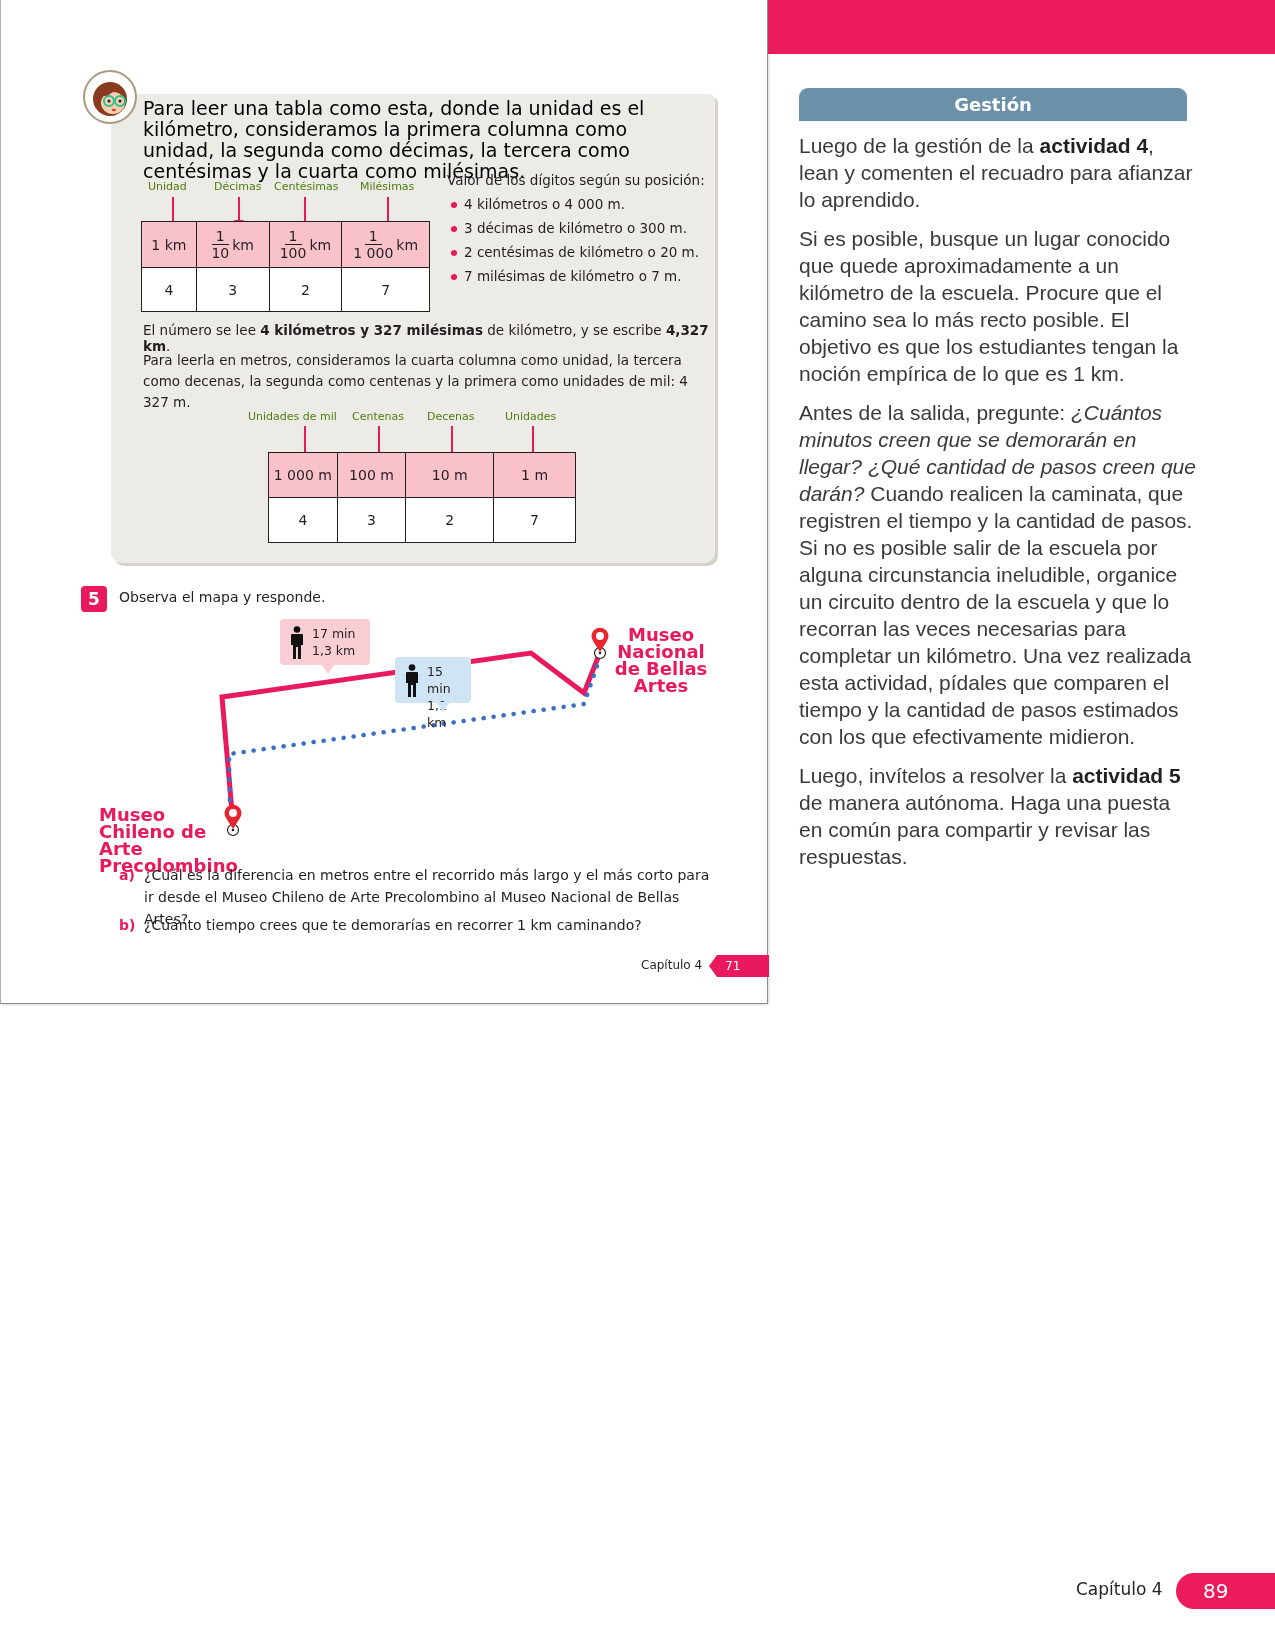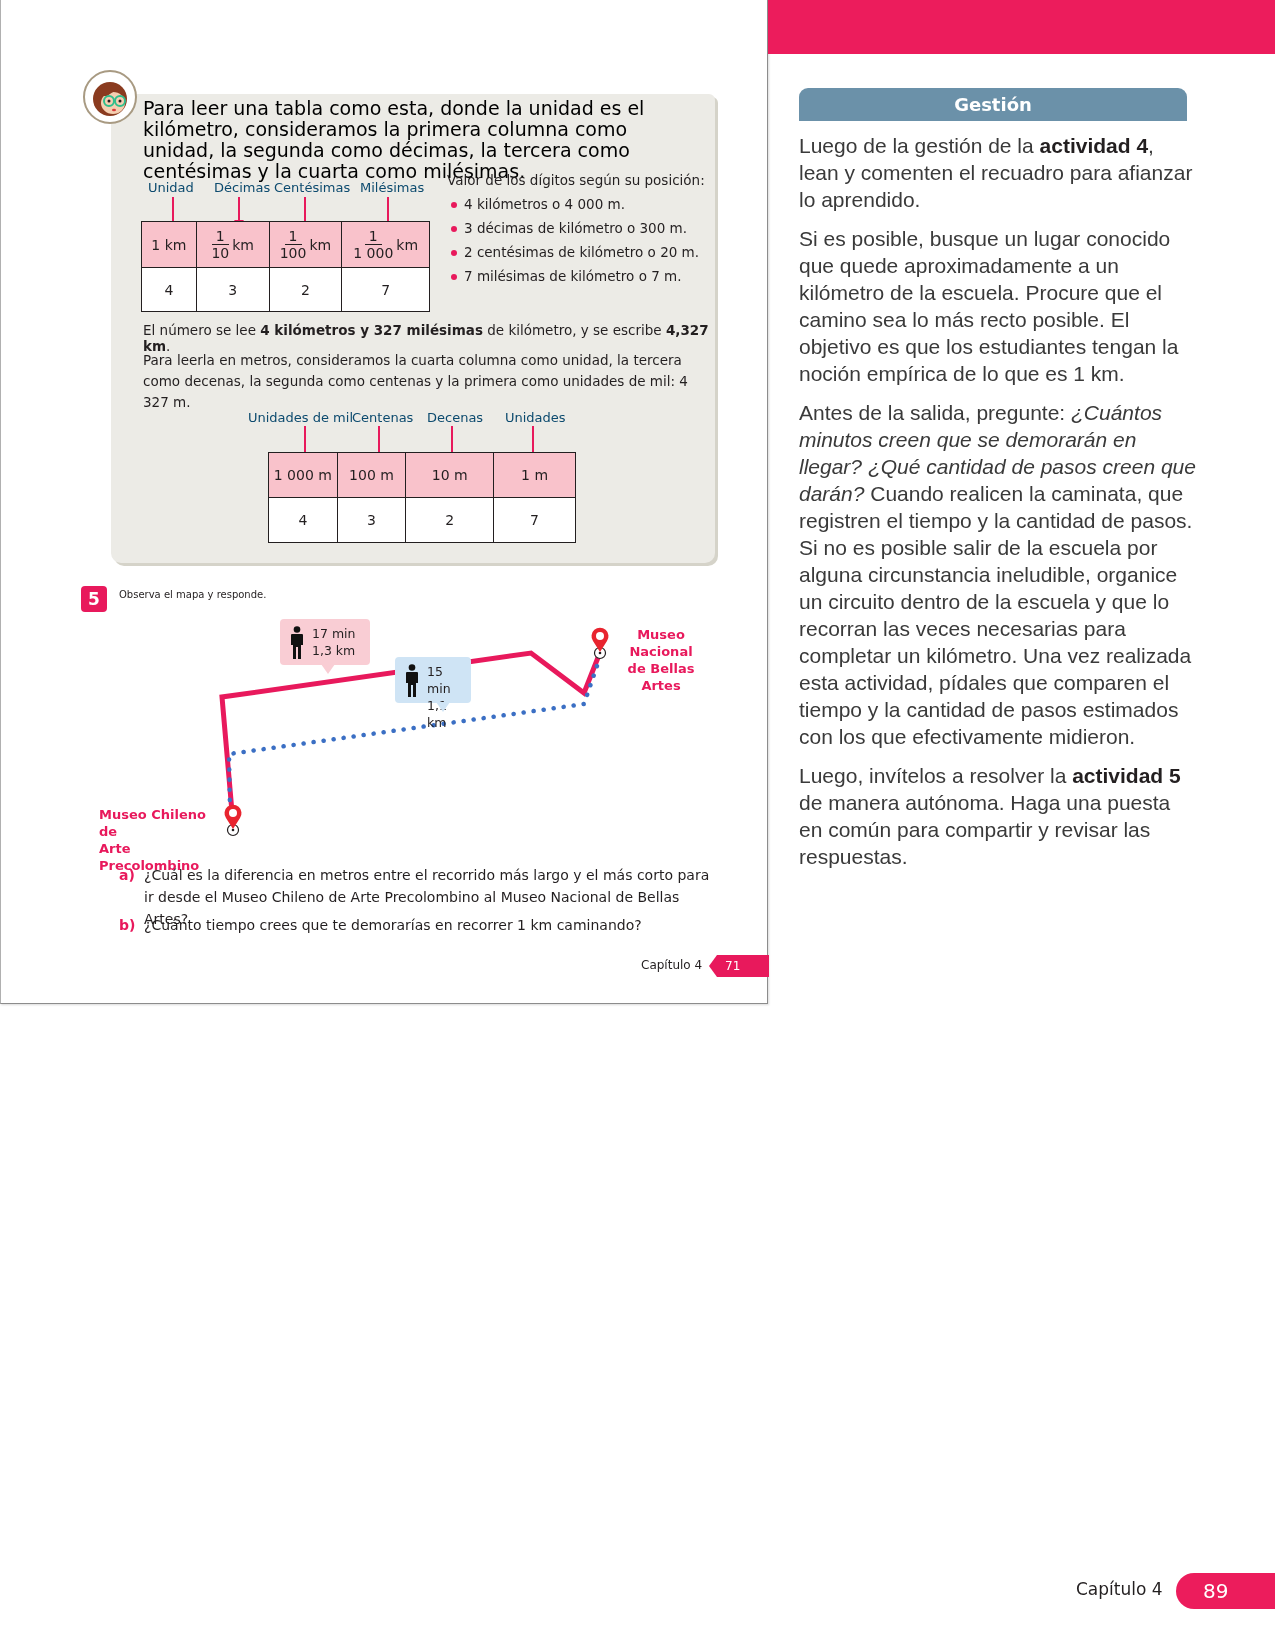--- a/index.html
+++ b/index.html
@@ -16,21 +16,21 @@
     position: absolute; left: 110px; top: 94px; width: 604px; height: 469px;
     background: #ecebe6; border-radius: 0 6px 10px 10px;
     box-shadow: 3px 3px 0 #d5d3c9;
   }
   .mascot {
     position: absolute; left: 82px; top: 70px; width: 54px; height: 54px;
     border-radius: 50%; background: #fff; border: 2px solid #a89a82; z-index: 3;
   }
   .small { font-size: 19px; line-height: 21px; color: #000000; }
   .intro { position: absolute; left: 142px; top: 98px; width: 560px; }
-  .label-row span { position: absolute; font-size: 13px; color: #0c4a6e; }
+  .label-row span { position: absolute; font-size: 11px; color: #4d7c0f; }
   .arrow { position: absolute; width: 2px; background: #e8195c; }
   .arrow::after { content: ""; position: absolute; left: -4px; bottom: -5px;
     border-left: 5px solid transparent; border-right: 5px solid transparent; border-top: 6px solid #e8195c; }
 
   table.grid { position: absolute; border-collapse: collapse; }
   table.grid td { border: 1.5px solid #231f20; text-align: center; font-size: 14px; color: #231f20; }
   table.grid tr.head td { background: #f9c2cb; }
   table.grid tr.vals td { background: #fff; }
   .frac { display: inline-flex; flex-direction: column; align-items: center; vertical-align: middle; line-height: 16px; font-size: 14px; }
   .frac .num { padding: 0 4px; border-bottom: 1.3px solid #231f20; }
@@ -41,31 +41,31 @@
   .values-list ul { list-style: none; }
   .values-list li { font-size: 13.5px; line-height: 24px; position: relative; padding-left: 17px; }
   .values-list li::before { content: ""; position: absolute; left: 4px; top: 10px; width: 6px; height: 6px; border-radius: 50%; background: #e8195c; }
 
   .read-line { position: absolute; left: 142px; top: 322px; width: 570px; font-size: 13.5px; }
   .read-line b { font-weight: bold; }
   .meters-text { position: absolute; left: 142px; top: 350px; width: 560px; font-size: 13.5px; line-height: 21px; }
 
   .act-badge { position: absolute; left: 80px; top: 586px; width: 26px; height: 26px; background: #e8195c; color: #fff;
     font-weight: bold; font-size: 17px; text-align: center; line-height: 26px; border-radius: 4px; }
-  .act-text { position: absolute; left: 118px; top: 589px; font-size: 10px; text-align: right; }
+  .act-text { position: absolute; left: 118px; top: 589px; font-size: 14px; text-align: right; }
 
   .map { position: absolute; left: 0; top: 0; width: 768px; height: 1004px; pointer-events: none; }
   .bubble { position: absolute; border-radius: 4px; font-size: 12.5px; line-height: 17px; padding: 6px 8px 6px 32px; color: #231f20; }
   .bubble.pink { left: 279px; top: 619px; width: 90px; height: 46px; background: #f9cdd4; }
   .bubble.blue { left: 394px; top: 657px; width: 76px; height: 46px; background: #cfe4f5; }
   .bubble .walker { position: absolute; left: 10px; top: 7px; }
   .bubble::after { content: ""; position: absolute; bottom: -9px; border-left: 7px solid transparent; border-right: 7px solid transparent; }
   .bubble.pink::after { left: 41px; border-top: 10px solid #f9cdd4; }
   .bubble.blue::after { left: 41px; border-top: 10px solid #cfe4f5; }
-  .place { position: absolute; color: #e8195c; font-weight: bold; font-size: 13px; line-height: 17px; }
+  .place { position: absolute; color: #e8195c; font-weight: bold; font-size: 18px; line-height: 17px; }
   .place.a { left: 98px; top: 806px; text-align: left; width: 115px; }
   .place.b { left: 610px; top: 626px; text-align: center; width: 100px; }
 
   .q { position: absolute; left: 118px; font-size: 14px; line-height: 22px; width: 600px; }
   .q .letter { position: absolute; left: 0; top: 0; color: #e8195c; font-weight: bold; }
   .q .text { padding-left: 25px; display: block; }
 
   .left-footer-chapter { position: absolute; left: 640px; top: 958px; font-size: 12px; }
   .left-footer-page { position: absolute; left: 708px; top: 955px; width: 60px; height: 22px; background: #e8195c; color: #fff;
     font-size: 12px; line-height: 22px; padding-left: 16px;

